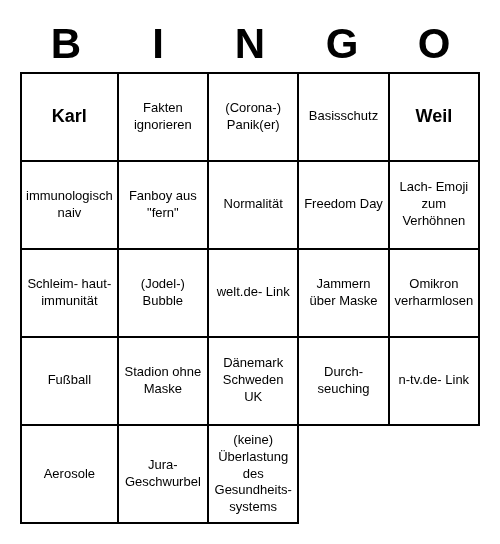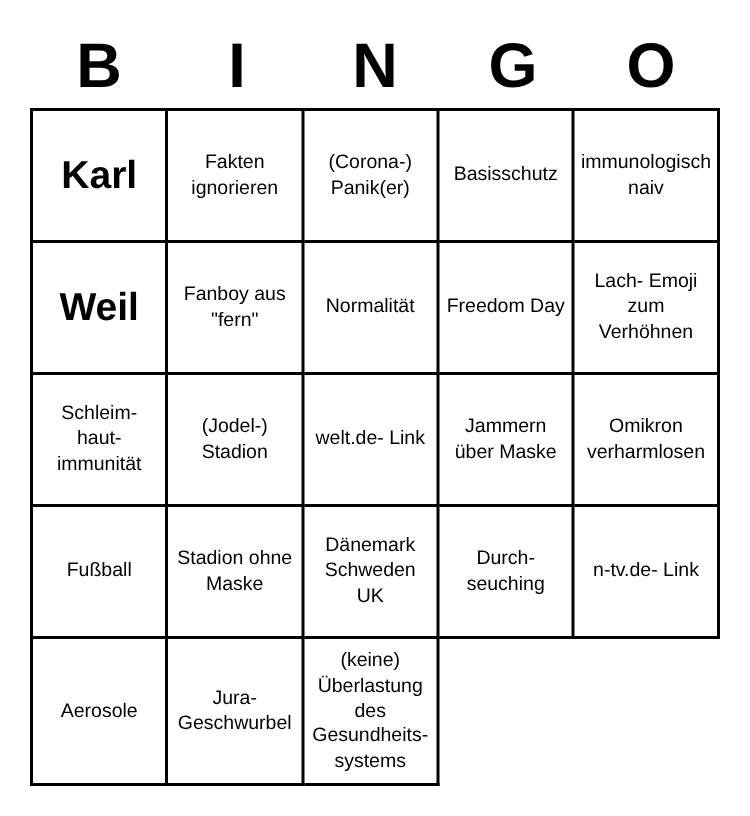--- a/index.html
+++ b/index.html
@@ -52,21 +52,21 @@
       align-items: center;
       justify-content: center;
       text-align: center;
       padding: 6px 4px;
       font-size: 13px;
       line-height: 1.3;
       color: #000;
     }
 
     .bingo-cell.large-text {
-      font-size: 26px;
+      font-size: 18px;
       font-weight: bold;
     }
   </style>
 </head>
 <body>
 
 <div class="bingo-card">
   <div class="bingo-title">
 
   <div class="bingo-title-letter">B</div>
@@ -76,37 +76,37 @@
       <div class="bingo-title-letter">O</div>
     </div>
   <div class="bingo-grid">
 
   <div class="bingo-cell large-text">Karl</div>
       <div class="bingo-cell">Fakten
 ignorieren</div>
       <div class="bingo-cell">(Corona-)
 Panik(er)</div>
       <div class="bingo-cell">Basisschutz</div>
+      <div class="bingo-cell large-text">Weil</div>
       <div class="bingo-cell">immunologisch
 naiv</div>
-      <div class="bingo-cell large-text">Weil</div>
       <div class="bingo-cell">Fanboy
 aus
 "fern"</div>
       <div class="bingo-cell">Normalität</div>
       <div class="bingo-cell">Freedom
 Day</div>
       <div class="bingo-cell">Lach-
 Emoji zum
 Verhöhnen</div>
       <div class="bingo-cell">Schleim-
 haut-
 immunität</div>
       <div class="bingo-cell">(Jodel-)
-Stadion</div>
+Bubble</div>
       <div class="bingo-cell">welt.de-
 Link</div>
       <div class="bingo-cell">Jammern
 über
 Maske</div>
       <div class="bingo-cell">Omikron
 verharmlosen</div>
       <div class="bingo-cell">Fußball</div>
       <div class="bingo-cell">Stadion
 ohne

